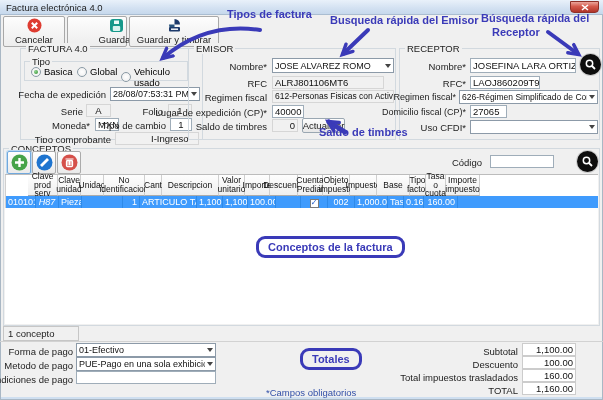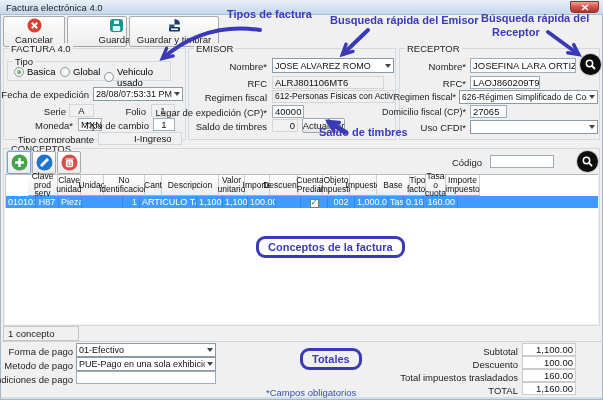--- a/index.html
+++ b/index.html
@@ -109,21 +109,21 @@
   <div class="tb-btn" style="left:129px; width:90px;">
     <svg width="15" height="15">
       <path d="M7.5,1 A5.5,5.5 0 0 1 13,6.5 L7.5,6.5 Z" fill="#1d3a6b"></path>
       <path d="M7.5,12 A5.5,5.5 0 0 1 2,6.5 L7.5,6.5 Z" fill="#27537d"></path>
       <rect x="2" y="9" width="11" height="4.5" rx="1" fill="#1d3a6b"></rect>
       <rect x="4" y="10.5" width="7" height="1.4" fill="#fff"></rect>
     </svg>
     <span>Guardar y timbrar</span>
   </div>
 
-  <div class="grp" style="left:3px; top:48px; width:183px; height:92px;">
+  <div class="grp" style="left:20px; top:48px; width:183px; height:92px;">
     <span class="grp-label">FACTURA 4.0</span>
     <div class="grp" style="left:3px; top:12px; width:164px; height:20px;">
       <span class="grp-label">Tipo</span>
       <span class="radio checked" style="left:6px; top:4px;">
         <span class="radio-circle"></span>
         <span>Basica</span>
       </span>
       <span class="radio" style="left:52px; top:4px;">
         <span class="radio-circle"></span>
         <span>Global</span>
@@ -239,21 +239,21 @@
           <div class="th" style="width: 27px;">Objeto impuesto</div>
           <div class="th" style="width: 27px;">Impuesto</div>
           <div class="th" style="width: 33px;">Base</div>
           <div class="th" style="width: 16px;">Tipo factor</div>
           <div class="th" style="width: 20px;">Tasa o cuota</div>
           <div class="th" style="width: 34px;">Importe impuesto</div>
         </div>
       <div id="tbody">
           <div class="tr-data">
             <div class="td" style="width: 30px; text-align: left;">01010101</div>
-            <div class="td" style="width: 23px; text-align: center;">H87</div>
+            <div class="td" style="width: 23px; text-align: center; font-style: italic;">H87</div>
             <div class="td" style="width: 23px; text-align: left;">Pieza</div>
             <div class="td" style="width: 41px; text-align: left;"></div>
             <div class="td" style="width: 17px; text-align: right;">1</div>
             <div class="td" style="width: 57px; text-align: left;">ARTICULO TASA 16</div>
             <div class="td" style="width: 26px; text-align: right;">1,100.00</div>
             <div class="td" style="width: 25px; text-align: right;">1,100.00</div>
             <div class="td" style="width: 28px; text-align: right;">100.00</div>
             <div class="td" style="width: 25px; text-align: left;"></div>
             <div class="td" style="width: 27px; text-align: center;"><span class="cbx">
                 <span class="cbx-mark">✓</span>

